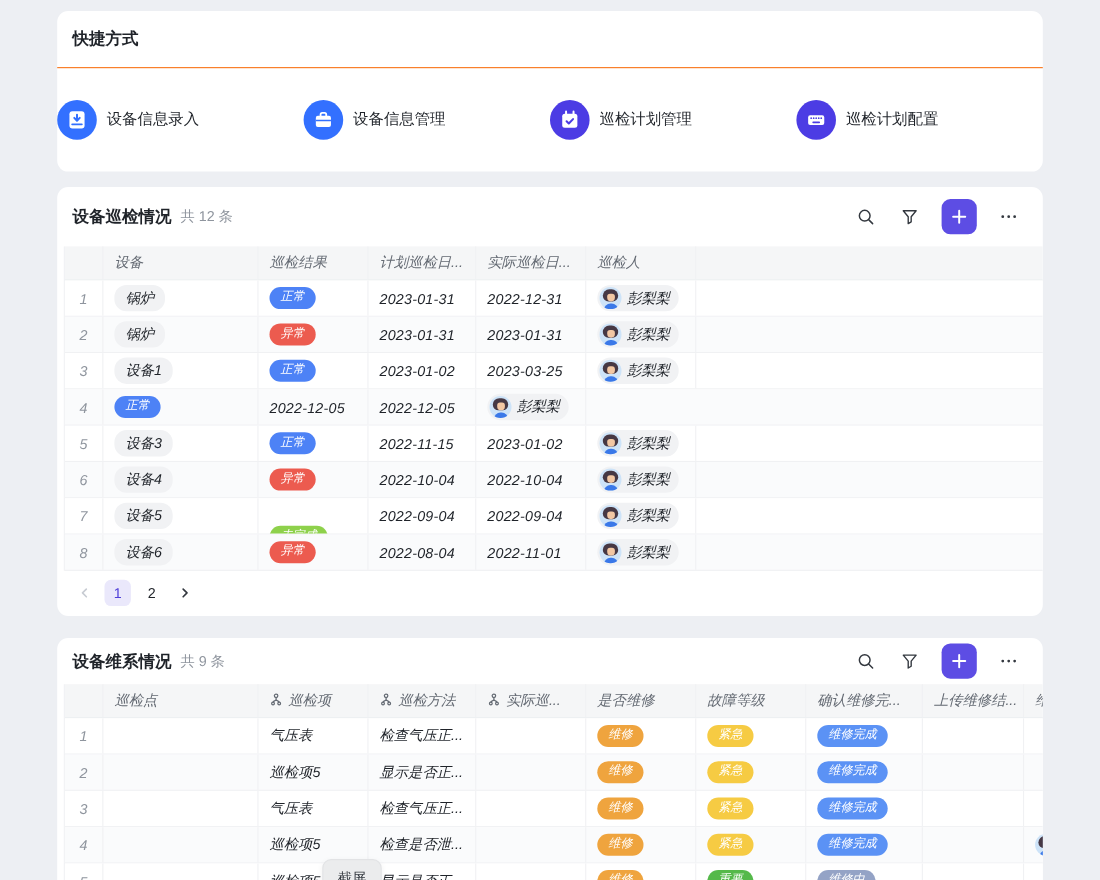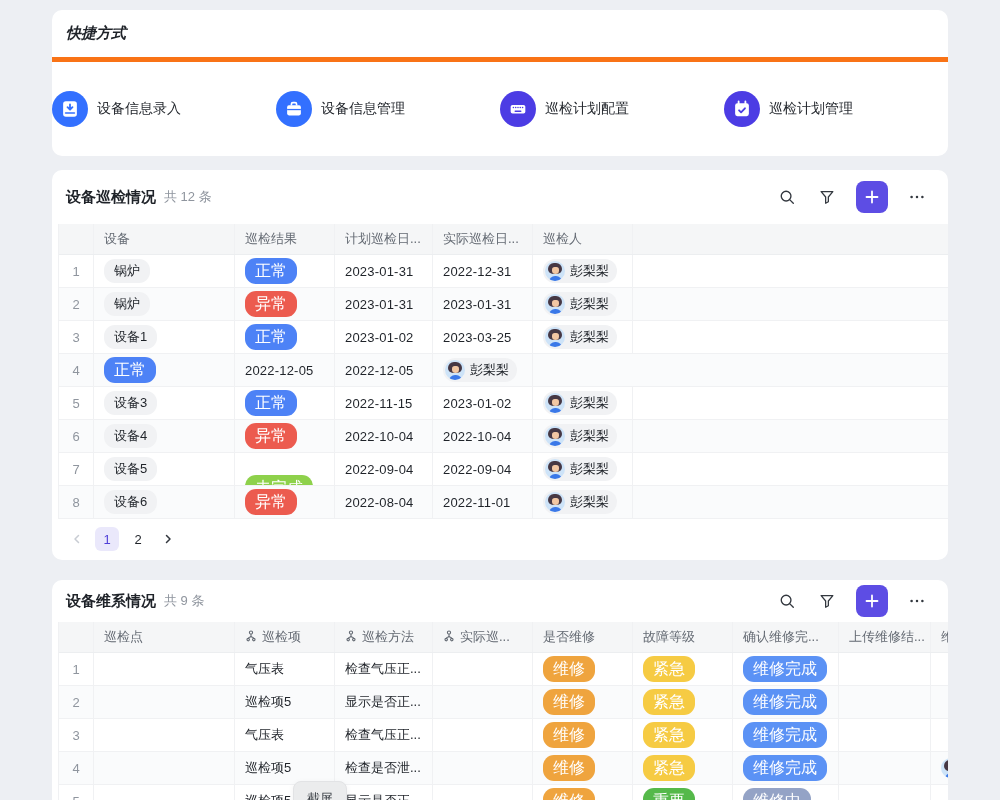--- a/index.html
+++ b/index.html
@@ -9,53 +9,53 @@
     background:#edeff3;
     font-family:"Liberation Sans","DejaVu Sans",sans-serif;
     color:#1f2329;
   }
   .card { position:absolute; left:52px; width:896px; background:#fff; border-radius:10px; }
   .card1 { top:10px; height:146px; }
   .card2 { top:170px; height:390px; overflow:hidden; }
   .card3 { top:580px; height:260px; overflow:hidden; }
 
   .card-title-row { display:flex; align-items:center; padding:0 16px 0 14px; }
-  .card1 .card-title-row { height:52px; border-bottom:5px solid #f97316;font-style:italic; }
+  .card1 .card-title-row { height:52px; border-bottom:1px solid #f97316; }
   .card2 .card-title-row { height:54px; }
   .card3 .card-title-row { height:42px; }
   .card-title { font-size:15px; font-weight:bold; color:#1f2329; }
   .card-count { font-size:13px; color:#8f959e; margin-left:8px; }
   .spacer { flex:1; }
 
   .hdr-actions { display:flex; align-items:center; gap:10px; }
   .icon-btn { width:30px; height:30px; display:flex; align-items:center; justify-content:center; border-radius:6px; cursor:pointer; }
   .add-btn { width:32px; height:32px; border-radius:8px; display:flex; align-items:center; justify-content:center; cursor:pointer; margin:0 4px; }
 
   
   .shortcuts { display:flex; height:93px; align-items:center; }
   .shortcut { flex:1; display:flex; flex-direction:row; align-items:center; gap:9px; cursor:pointer; }
   .shortcut-circle { width:36px; height:36px; border-radius:50%; display:flex; align-items:center; justify-content:center; }
   .shortcut-label { font-size:14px; color:#1f2329; }
 
   
   .tbl { margin-left:6px; width:890px; font-size:13px; border-left:1px solid #f0f1f3; }
-  .thead, .trow { display:grid; align-items:stretch; }
+  .thead, .trow { display:grid; align-items:stretch;font-style:italic; }
   .grid-top { grid-template-columns:35px 141px 100px 98px 100px 100px 1fr; }
   .grid-bot { grid-template-columns:35px 141px 100px 98px 100px 100px 100px 106px 92px 100px; }
   .thead { height:31px; background:#f5f6f7; color:#646a73; border-bottom:1px solid #eceef0; }
   .trow { height:33px; border-bottom:1px solid #f0f1f3; background:#fff; }
   .trow.alt { background:#fafbfc; }
   .cell { display:flex; align-items:center; padding:0 10px; border-right:1px solid #f0f1f3; overflow:hidden; white-space:nowrap; }
   .cell.filler { border-right:none; }
   .cnum { justify-content:center; color:#8f959e; padding:0 4px; }
   .hcell { gap:5px; }
   .date { letter-spacing:0.2px; }
 
   .chip { background:#f1f2f4; border-radius:11px; padding:3px 10px; font-size:13px; color:#1f2329; }
-  .pill { color:#fff; font-size:16px; padding:3px 10px; border-radius:11px; line-height:1.2;text-align:right; }
+  .pill { color:#fff; font-size:11px; padding:3px 10px; border-radius:11px; line-height:1.2;text-align:right; }
   .person { display:inline-flex; align-items:center; gap:5px; background:#f1f2f4; border-radius:12px; padding:2px 8px 2px 2px; font-size:13px; }
 
   .avatar { position:relative; width:20px; height:20px; border-radius:50%; background:#cde3f8; overflow:hidden; flex:none; }
   .avatar .hair { position:absolute; top:1.5px; left:3px; width:14px; height:11px; border-radius:7px 7px 6px 6px; background:#463844; }
   .avatar .face { position:absolute; top:6px; left:6.5px; width:7px; height:6.5px; border-radius:3px 3px 4px 4px; background:#f2c7a3; }
   .avatar .shirt { position:absolute; bottom:-2px; left:3.5px; width:13px; height:7px; border-radius:6px 6px 0 0; background:#3a78e8; }
 
   .pager { display:flex; align-items:center; gap:7px; padding-left:14px; height:40px; }
   .page-btn { min-width:24px; height:24px; display:flex; align-items:center; justify-content:center; border-radius:6px; font-size:13px; color:#1f2329; cursor:pointer; }
   .page-btn.active { background:#eae8fb; color:#4f3fd8; }
@@ -85,48 +85,48 @@
 
     <div class="shortcut">
       <span class="shortcut-circle" style="background-color: rgb(51, 112, 255);">
         <svg width="22" height="22" viewBox="0 0 24 24">
             <path d="M9.2 8.2 V6.6 a1.6 1.6 0 0 1 1.6-1.6 h2.4 a1.6 1.6 0 0 1 1.6 1.6 V8.2" stroke="#fff" stroke-width="1.8" fill="none"></path>
             <rect x="4.5" y="8" width="15" height="11" rx="2" fill="#fff"></rect>
             <path d="M4.5 12.6 h15" stroke="#3370ff" stroke-width="1.4"></path>
           </svg>
       </span>
       <span class="shortcut-label">设备信息管理</span>
+    </div>
+
+    <div class="shortcut">
+      <span class="shortcut-circle" style="background-color: rgb(76, 60, 228);">
+        <svg width="22" height="22" viewBox="0 0 24 24">
+            <rect x="4.5" y="5.8" width="15" height="14" rx="2.5" fill="#fff"></rect>
+            <path d="M8.3 3.8 v3 M15.7 3.8 v3" stroke="#fff" stroke-width="2" stroke-linecap="round"></path>
+            <path d="M8.8 13.4 L11 15.6 L15.2 11.2" stroke="#4c3ce4" stroke-width="2" fill="none" stroke-linecap="round" stroke-linejoin="round"></path>
+          </svg>
+      </span>
+      <span class="shortcut-label">巡检计划管理</span>
     </div>
 
     <div class="shortcut">
       <span class="shortcut-circle" style="background-color: rgb(76, 60, 228);">
         <svg width="22" height="22" viewBox="0 0 24 24">
             <rect x="4" y="7.5" width="16" height="9.5" rx="2" fill="#fff"></rect>
             <g fill="#4c3ce4">
               <circle cx="7" cy="10.3" r="0.85"></circle>
               <circle cx="9.5" cy="10.3" r="0.85"></circle>
               <circle cx="12" cy="10.3" r="0.85"></circle>
               <circle cx="14.5" cy="10.3" r="0.85"></circle>
               <circle cx="17" cy="10.3" r="0.85"></circle>
               <rect x="8.2" y="13.6" width="7.6" height="1.7" rx="0.8"></rect>
             </g>
           </svg>
       </span>
       <span class="shortcut-label">巡检计划配置</span>
-    </div>
-
-    <div class="shortcut">
-      <span class="shortcut-circle" style="background-color: rgb(76, 60, 228);">
-        <svg width="22" height="22" viewBox="0 0 24 24">
-            <rect x="4.5" y="5.8" width="15" height="14" rx="2.5" fill="#fff"></rect>
-            <path d="M8.3 3.8 v3 M15.7 3.8 v3" stroke="#fff" stroke-width="2" stroke-linecap="round"></path>
-            <path d="M8.8 13.4 L11 15.6 L15.2 11.2" stroke="#4c3ce4" stroke-width="2" fill="none" stroke-linecap="round" stroke-linejoin="round"></path>
-          </svg>
-      </span>
-      <span class="shortcut-label">巡检计划管理</span>
     </div>
 
   </div>
 </div>
 
 <div class="card card2">
   <div class="card-title-row">
     <span class="card-title">设备巡检情况</span>
     <span class="card-count">共 12 条</span>
     <span class="spacer"></span>

